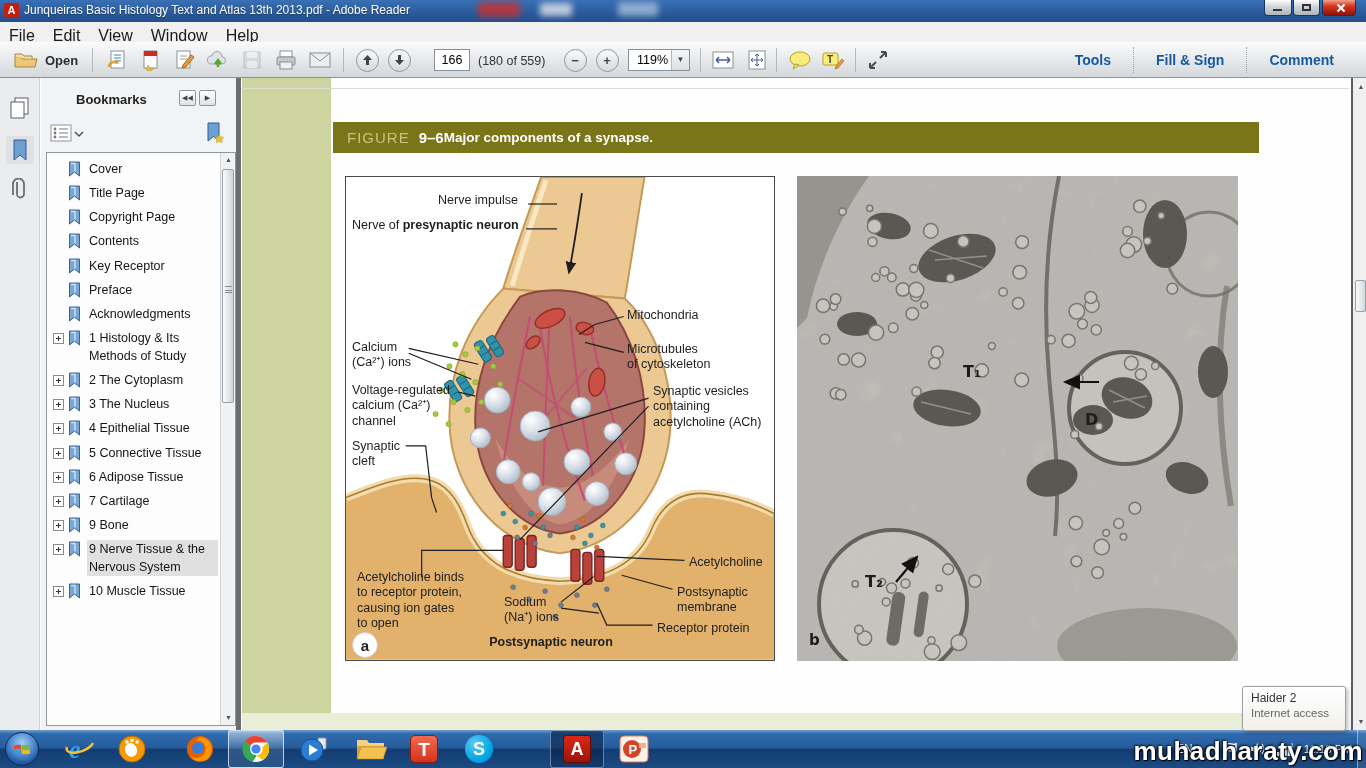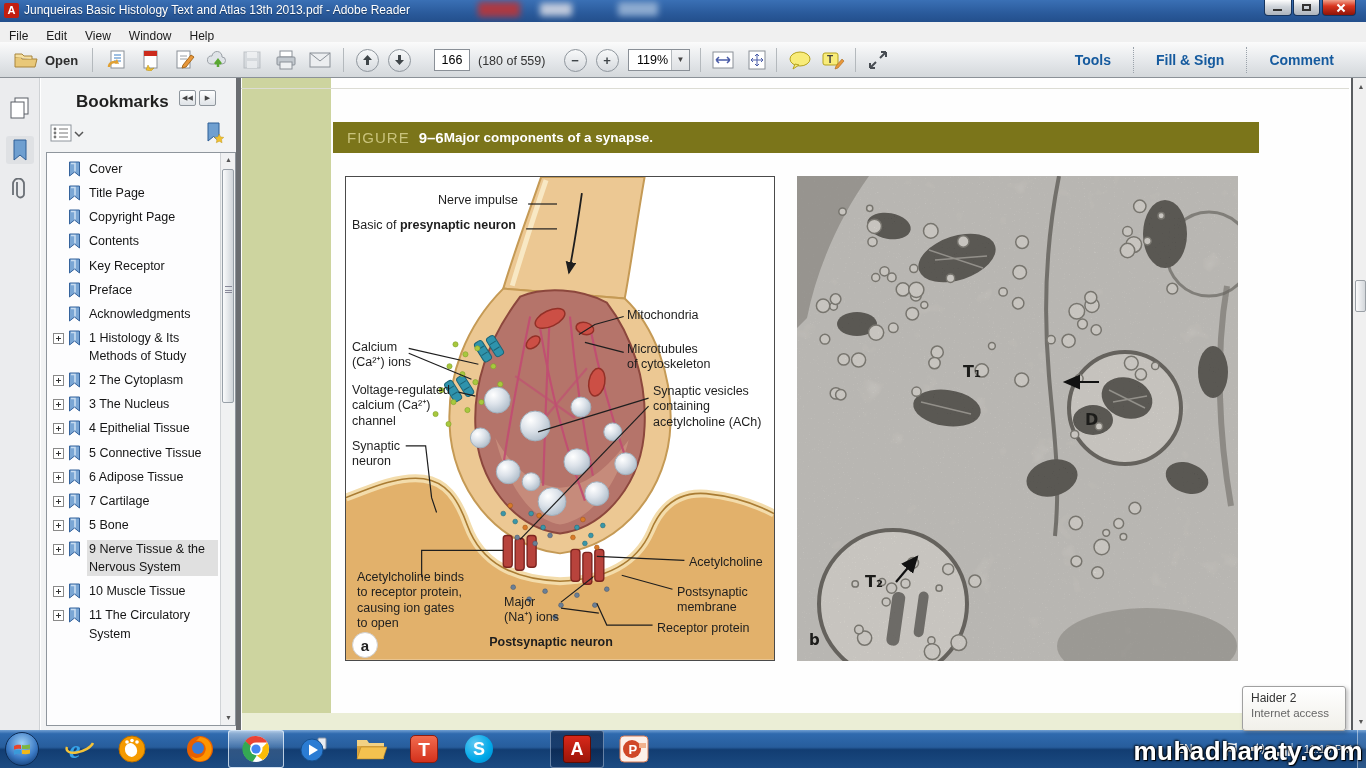--- a/index.html
+++ b/index.html
@@ -18,21 +18,21 @@
     border-radius:0 0 4px 4px; background:linear-gradient(#fdfdfd,#cfd4da 45%,#aeb4bc); }
   .win-btn.close { background:linear-gradient(#f0a18c,#d9351f 40%,#8e1408); }
   .win-btn .glyph-min { position:absolute; left:8px; bottom:4px; width:9px; height:2px; background:#333; }
   .win-btn .glyph-max { position:absolute; left:8px; top:4px; width:9px; height:7px; border:2px solid #333; }
   .win-btn .glyph-x::before,.win-btn .glyph-x::after { content:""; position:absolute; left:50%; top:3px; width:2px; height:10px; background:#fff; }
   .win-btn .glyph-x::before { transform:rotate(45deg); }
   .win-btn .glyph-x::after  { transform:rotate(-45deg); }
 
   
   .menubar { position:absolute; left:0; top:22px; width:1366px; height:28px; background:#f0f0f0;
-    border-bottom:1px solid #d9d9d9; display:flex; align-items:center; font-size:12px; color:#1a1a1a; }
+    border-bottom:1px solid #d9d9d9; display:flex; align-items:center; font-size:16px; color:#1a1a1a; }
   .menubar span { padding:0 9px; }
 
   
   .toolbar { position:absolute; left:0; top:42px; width:1366px; height:36px;
     background:linear-gradient(#fbfbfb,#e3e6e9 60%,#d4d8db); border-bottom:1px solid #8b9197; }
   .tb-sep { position:absolute; top:6px; width:1px; height:24px; background:#b4b9bd; }
   .tb-btn { position:absolute; top:4px; width:30px; height:28px; display:flex; align-items:center; justify-content:center; }
   .open-btn { position:absolute; left:8px; top:4px; width:76px; height:28px; display:flex; align-items:center; gap:7px; padding-left:6px; }
   .open-btn b { font-size:13px; color:#2d2d2d; }
   .circ-btn { width:23px; height:23px; border-radius:50%; border:1px solid #8f969d;
@@ -47,21 +47,21 @@
     font-size:8px; color:#444; text-align:center; line-height:20px; }
   .tb-right { position:absolute; right:10px; top:0; height:36px; display:flex; align-items:center; }
   .tb-right .txt { color:#155a9e; font-size:14px; font-weight:bold; padding:0 22px; }
   .dot-sep { width:1px; height:26px; border-left:1px dotted #9aa2aa; }
 
   
   .navstrip { position:absolute; left:0; top:78px; width:40px; height:652px; background:#ebecee; border-right:1px solid #cfd2d5; }
   .nav-ic { position:absolute; left:6px; width:28px; height:28px; display:flex; align-items:center; justify-content:center; }
   .panel { position:absolute; left:41px; top:78px; width:195px; height:652px; background:#f2f3f4; }
   .panel-hd { position:absolute; left:0; top:10px; width:100%; height:24px; }
-  .panel-hd .ttl { position:absolute; left:19px; top:4px; font-size:17px; font-weight:bold; color:#1f1f1f;padding-left:16px; }
+  .panel-hd .ttl { position:absolute; left:19px; top:4px; font-size:13px; font-weight:bold; color:#1f1f1f;padding-left:16px; }
   .hd-btn { position:absolute; top:2px; width:17px; height:16px; border:1px solid #8e959c; border-radius:2px;
     background:linear-gradient(#fff,#dfe3e7); font-size:7px; color:#444; text-align:center; line-height:14px; }
   .panel-tools { position:absolute; left:0; top:44px; width:100%; height:26px; }
   .opt-ic { position:absolute; left:9px; top:2px; width:34px; height:18px; }
   .bm-add { position:absolute; right:10px; top:0; width:22px; height:22px; }
   .bm-listbox { position:absolute; left:5px; top:74px; width:190px; height:574px; border:1px solid #8f969d; background:#fdfdfe; }
   .bm-scroll { position:absolute; right:0; top:0; width:15px; height:100%; background:#f0f1f2; border-left:1px solid #d0d3d6; }
   .sc-ar { position:absolute; left:1px; width:13px; height:14px; font-size:7px; color:#555; text-align:center; line-height:14px; }
   .sc-thumb { position:absolute; left:1px; top:16px; width:12px; height:234px; border:1px solid #98a0a8; border-radius:2px;
     background:linear-gradient(90deg,#fafbfc,#cfd4d9); }
@@ -451,45 +451,37 @@
                 <path d="M4,2.5 h4 v8" fill="none" stroke="#c8dcf0" stroke-width="1.6"></path>
               </svg></span>
             <span class="bm-lb">7 Cartilage</span>
           </div>
           <div class="bm-row">
             <span class="bm-exp"></span>
             <span class="bm-ic"><svg width="15" height="16">
                 <path d="M2.5,1 h10 v14 l-5,-4 l-5,4 z" fill="#7aa6d4" stroke="#35639c"></path>
                 <path d="M4,2.5 h4 v8" fill="none" stroke="#c8dcf0" stroke-width="1.6"></path>
               </svg></span>
-            <span class="bm-lb">5 Bone</span>
+            <span class="bm-lb">9 Bone</span>
           </div>
           <div class="bm-row sel">
             <span class="bm-exp"></span>
             <span class="bm-ic"><svg width="15" height="16">
                 <path d="M2.5,1 h10 v14 l-5,-4 l-5,4 z" fill="#7aa6d4" stroke="#35639c"></path>
                 <path d="M4,2.5 h4 v8" fill="none" stroke="#c8dcf0" stroke-width="1.6"></path>
               </svg></span>
             <span class="bm-lb">9 Nerve Tissue &amp; the Nervous System</span>
           </div>
           <div class="bm-row">
             <span class="bm-exp"></span>
             <span class="bm-ic"><svg width="15" height="16">
                 <path d="M2.5,1 h10 v14 l-5,-4 l-5,4 z" fill="#7aa6d4" stroke="#35639c"></path>
                 <path d="M4,2.5 h4 v8" fill="none" stroke="#c8dcf0" stroke-width="1.6"></path>
               </svg></span>
             <span class="bm-lb">10 Muscle Tissue</span>
-          </div>
-          <div class="bm-row">
-            <span class="bm-exp"></span>
-            <span class="bm-ic"><svg width="15" height="16">
-                <path d="M2.5,1 h10 v14 l-5,-4 l-5,4 z" fill="#7aa6d4" stroke="#35639c"></path>
-                <path d="M4,2.5 h4 v8" fill="none" stroke="#c8dcf0" stroke-width="1.6"></path>
-              </svg></span>
-            <span class="bm-lb">11 The Circulatory System</span>
           </div>
         </div>
       <div class="bm-scroll">
         <span class="sc-ar" style="top:0">▲</span>
         <div class="sc-thumb">
             <span class="sc-grip"></span>
           </div>
         <span class="sc-ar" style="bottom:0">▼</span>
       </div>
     </div>
@@ -661,39 +653,39 @@
           <line x1="304" y1="230" x2="175" y2="364"></line>
           <path d="M76,402 L76,375 L158,375"></path>
           <line x1="216" y1="427" x2="248" y2="402"></line>
           <line x1="216" y1="433" x2="254" y2="438"></line>
           <line x1="340" y1="385" x2="252" y2="381"></line>
           <line x1="328" y1="414" x2="277" y2="400"></line>
           <path d="M308,450 L262,450 L252,428"></path>
         </g>
       </svg>
       <div class="lbl" style="left:92px;top:16px;">Nerve impulse</div>
-      <div class="lbl" style="left:6px;top:41px;"><span>Basic of </span><b>presynaptic neuron</b></div>
+      <div class="lbl" style="left:6px;top:41px;"><span>Nerve of </span><b>presynaptic neuron</b></div>
       <div class="lbl" style="left:281px;top:131px;">Mitochondria</div>
       <div class="lbl" style="left:281px;top:165px;">Microtubules
 of cytoskeleton</div>
       <div class="lbl" style="left:6px;top:163px;">Calcium
 (Ca²⁺) ions</div>
       <div class="lbl" style="left:6px;top:206px;">Voltage-regulated
 calcium (Ca²⁺)
 channel</div>
       <div class="lbl" style="left:6px;top:262px;">Synaptic
-neuron</div>
+cleft</div>
       <div class="lbl" style="left:11px;top:393px;">Acetylcholine binds
 to receptor protein,
 causing ion gates
 to open</div>
       <div class="lbl" style="left:307px;top:207px;">Synaptic vesicles
 containing
 acetylcholine (ACh)</div>
-      <div class="lbl" style="left:158px;top:418px;">Major
+      <div class="lbl" style="left:158px;top:418px;">Sodium
 (Na⁺) ions</div>
       <div class="lbl" style="left:343px;top:378px;">Acetylcholine</div>
       <div class="lbl" style="left:331px;top:408px;">Postsynaptic
 membrane</div>
       <div class="lbl" style="left:311px;top:444px;">Receptor protein</div>
       <div class="lbl b" style="left:95px;top:458px;width:220px;text-align:center;">Postsynaptic neuron</div>
       <div class="badge-a">a</div>
     </div>
 
     <div class="panel-b">

